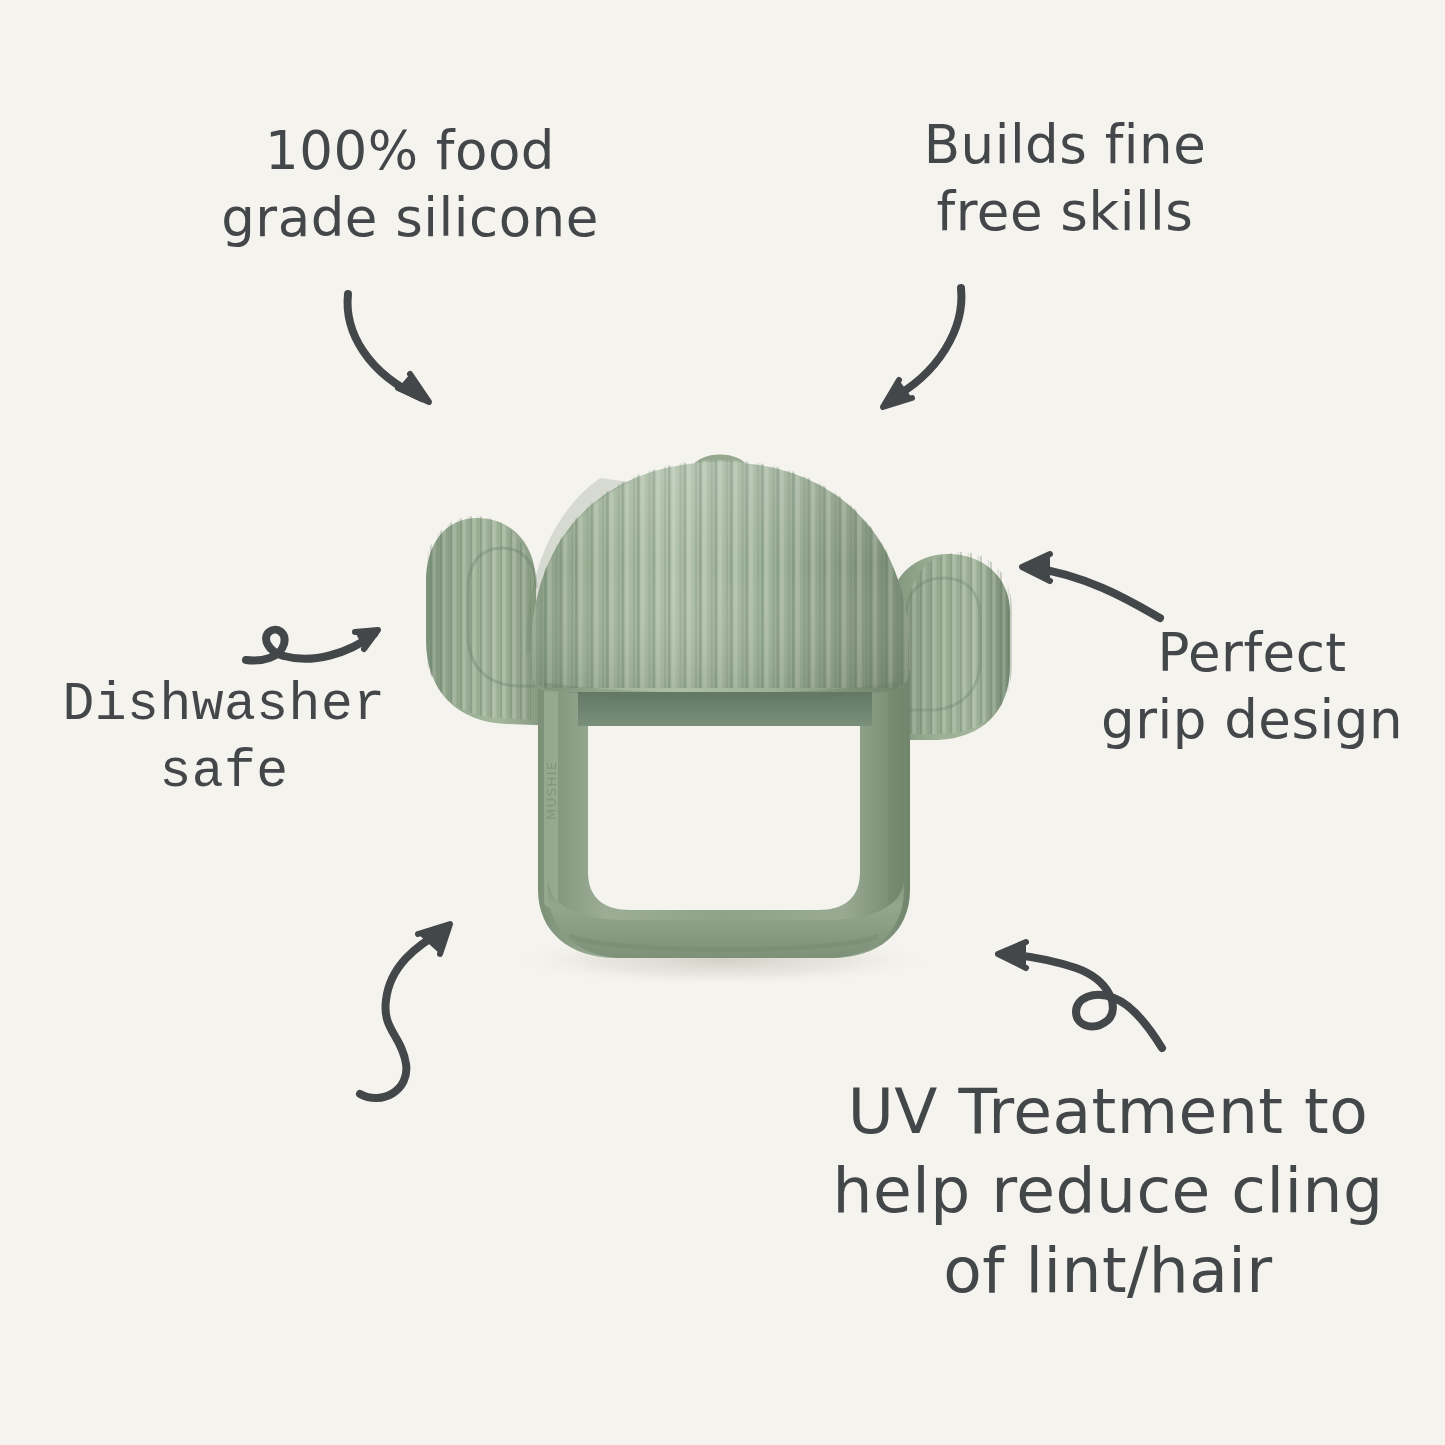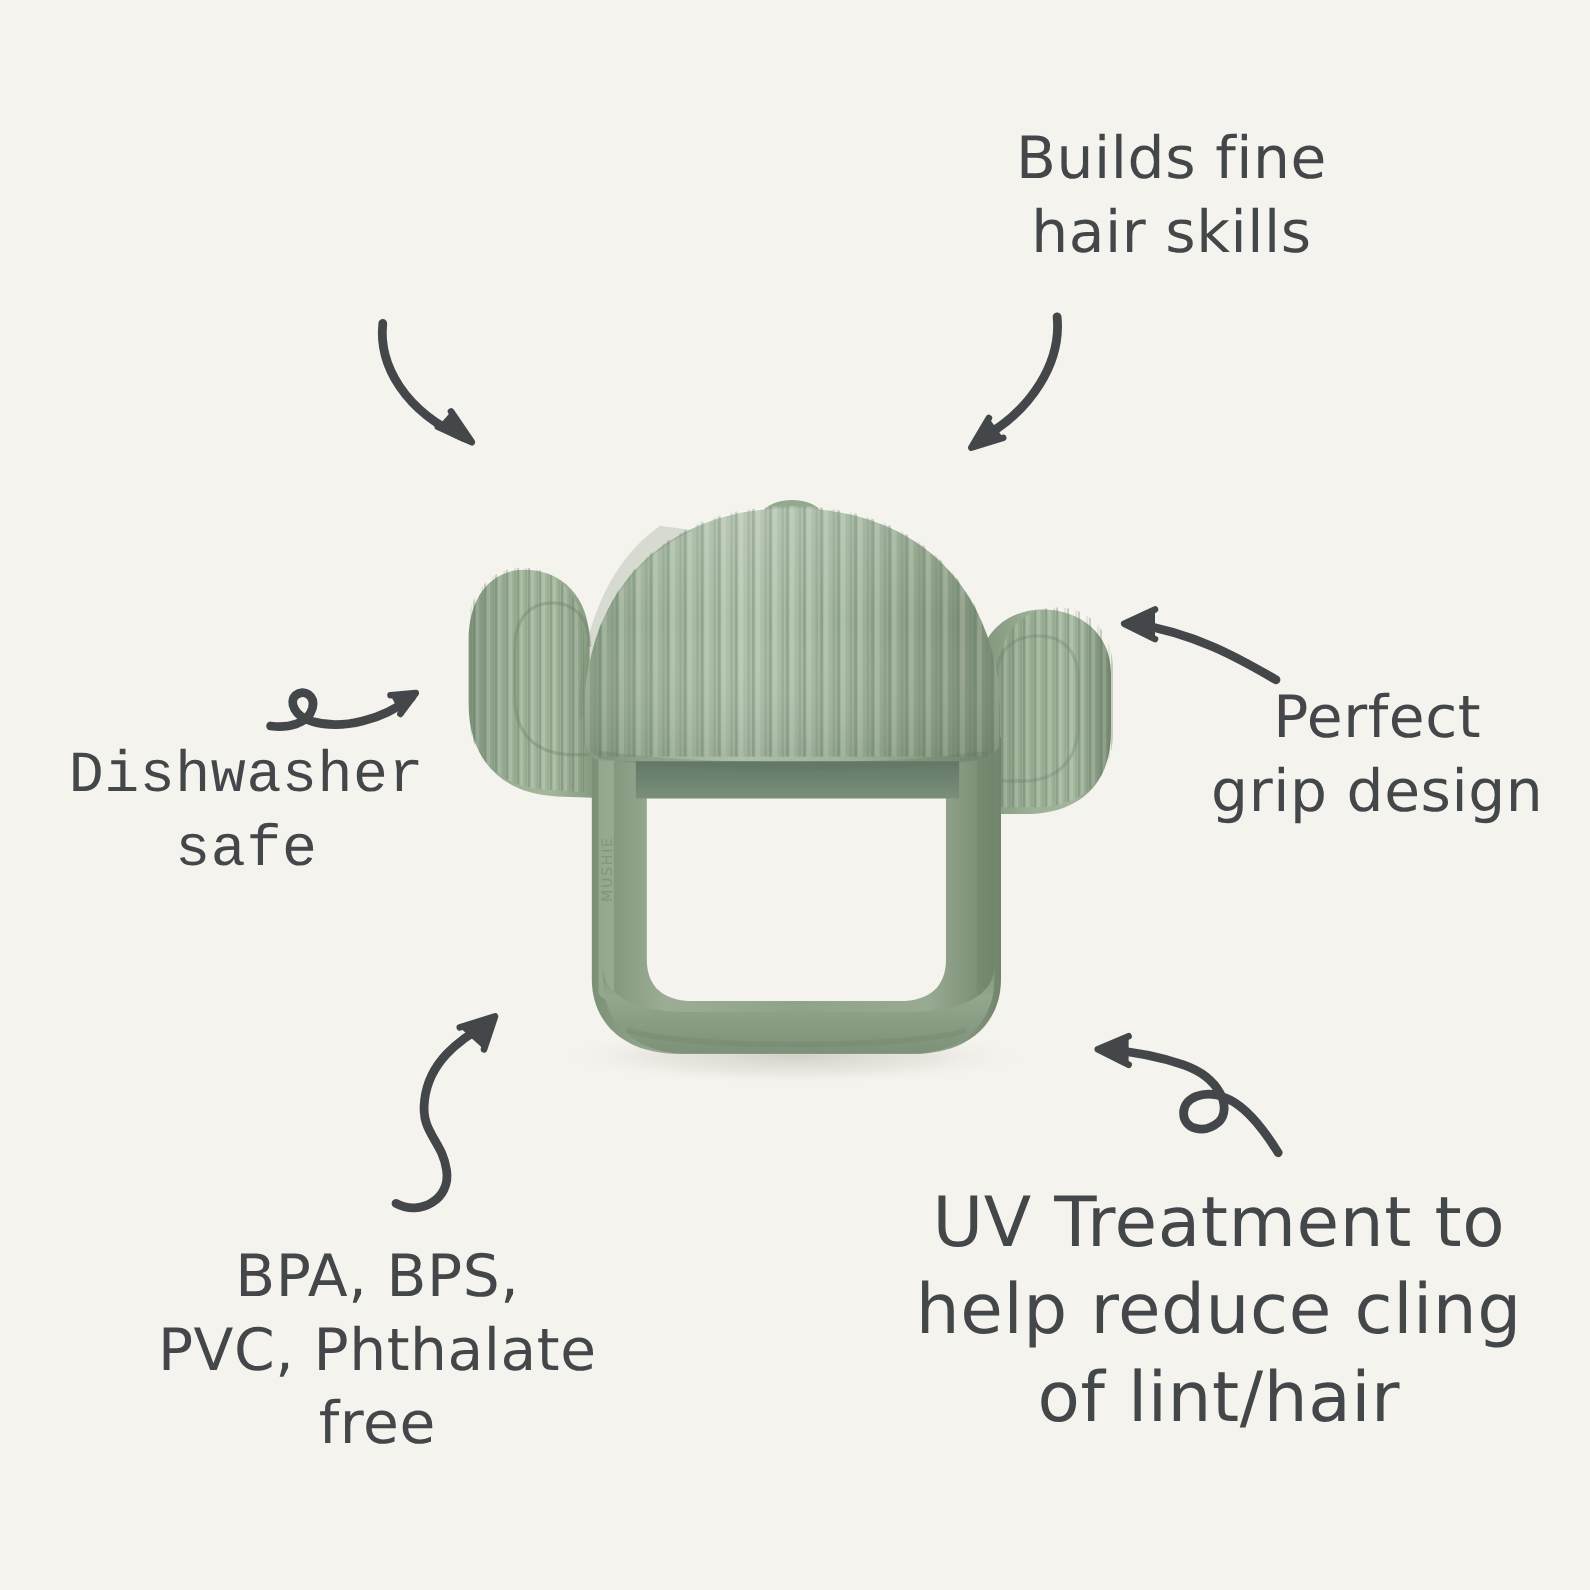--- a/index.html
+++ b/index.html
@@ -272,50 +272,49 @@
         <path d="M124,266 C220,280 386,280 478,266" fill="none" stroke="#5e7460" stroke-width="7" opacity="0.25"></path>
 
         <path d="M111,232 C111,150 150,90 210,62 L180,58
                  C132,92 106,155 106,235 Z" fill="#6d8268" opacity="0.22"></path>
       </g>
 
       <text x="136" y="400" transform="rotate(-90 136 400)" font-family="DejaVu Sans, sans-serif" font-size="13" letter-spacing="1.5" fill="#748a70" opacity="0.62">MUSHIE</text>
     </svg>
   </div>
 
+  <div class="annot a-food">100% food
+grade silicone</div>
   <svg class="arrow-svg" style="left:330px; top:288px; width:130px; height:130px;" viewBox="0 0 130 130">
     <path d="M18,6 C14,44 38,86 92,110"></path>
     <polyline class="head" points="68,100 99,114 80,86"></polyline>
   </svg>
 
   <div class="annot a-motor">Builds fine
-hair skills</div>
+free skills</div>
   <svg class="arrow-svg" style="left:865px; top:282px; width:115px; height:135px;" viewBox="0 0 115 135">
     <path d="M96,6 C100,46 74,92 24,118"></path>
     <polyline class="head" points="47,116 18,125 34,98"></polyline>
   </svg>
 
   <div class="annot a-dish">Dishwasher
 safe</div>
   <svg class="arrow-svg" style="left:240px; top:618px; width:150px; height:52px;" viewBox="0 0 150 52">
     <path d="M6,42 C22,44 40,40 44,26 C47,14 36,8 29,14
              C22,20 28,34 44,38 C72,46 108,36 134,16"></path>
     <polyline class="head" points="115,14 138,12 124,31"></polyline>
   </svg>
 
   <div class="annot a-grip">Perfect
 grip design</div>
   <svg class="arrow-svg" style="left:1012px; top:548px; width:160px; height:76px;" viewBox="0 0 160 76">
     <path d="M148,70 C120,54 78,28 18,19"></path>
     <polyline class="head" points="38,6 10,19 38,33"></polyline>
   </svg>
 
-  <div class="annot a-bpa">BPA, BPS,
-PVC, Phthalate
-free</div>
   <svg class="arrow-svg" style="left:340px; top:918px; width:130px; height:190px;" viewBox="0 0 130 190">
     <path d="M20,176 C42,188 70,172 66,146
              C62,118 42,112 46,82 C50,48 76,28 104,12"></path>
     <polyline class="head" points="78,16 110,6 100,36"></polyline>
   </svg>
 
   <div class="annot a-uv">UV Treatment to
 help reduce cling
 of lint/hair</div>
   <svg class="arrow-svg" style="left:990px; top:936px; width:180px; height:120px;" viewBox="0 0 180 120">

